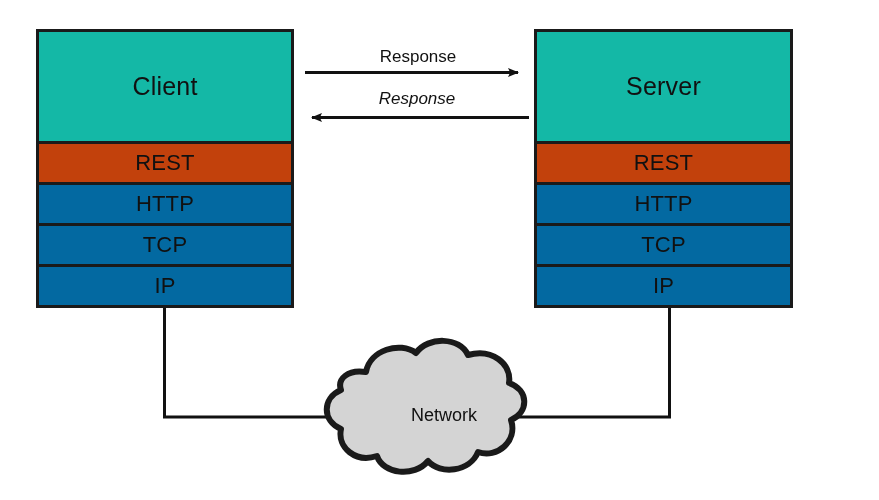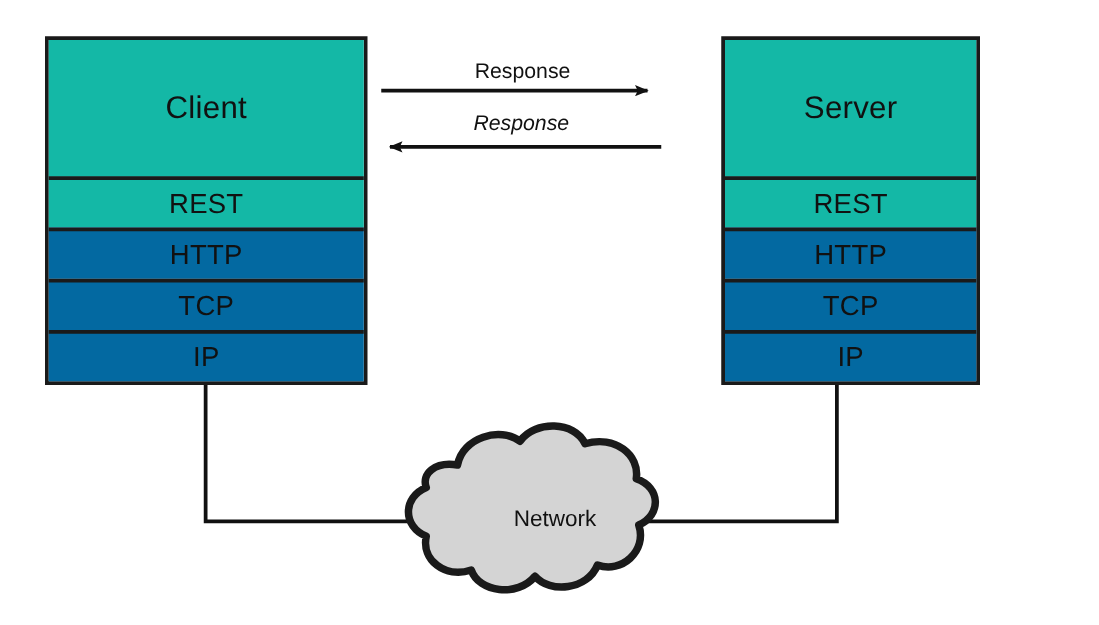--- a/index.html
+++ b/index.html
@@ -28,21 +28,21 @@
   }
 
   
   .stack {
     position: absolute;
     box-sizing: border-box;
     border: 3px solid #1a1a1a;
     background: #ffffff;
   }
   #client-stack { left: 36px;  top: 29px; width: 258px; height: 279px; }
-  #server-stack { left: 534px; top: 29px; width: 207px; height: 279px; margin-left: 43px; }
+  #server-stack { left: 534px; top: 29px; width: 259px; height: 279px; }
 
   .node-header {
     height: 109px;
     background: #14b8a6;
     display: flex;
     align-items: center;
     justify-content: center;
     box-sizing: border-box;
   }
   .node-header .node-title {
@@ -57,21 +57,21 @@
     display: flex;
     align-items: center;
     justify-content: center;
     box-sizing: border-box;
   }
   .layer-row .layer-label {
     font-size: 22px;
     color: #111111;
     letter-spacing: .2px;
   }
-  .fill-rest { background: #14b8a6; }
+  .fill-rest { background: #c2410c; }
   .fill-net  { background: #0369a1; }
 
   
   .flow-label {
     position: absolute;
     font-size: 17px;
     color: #111111;
     white-space: nowrap;
     transform: translateX(-50%);
   }

